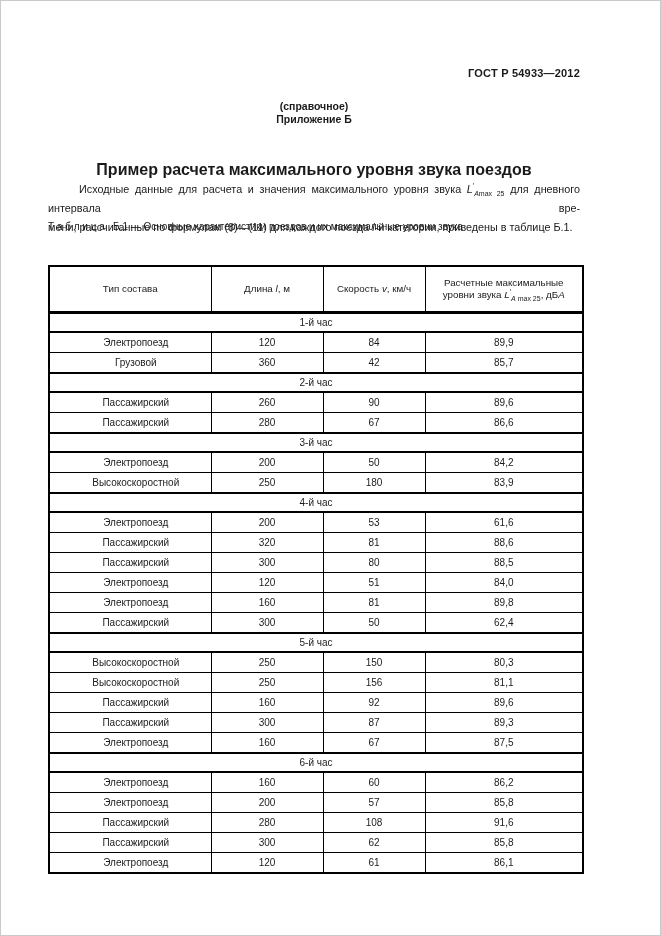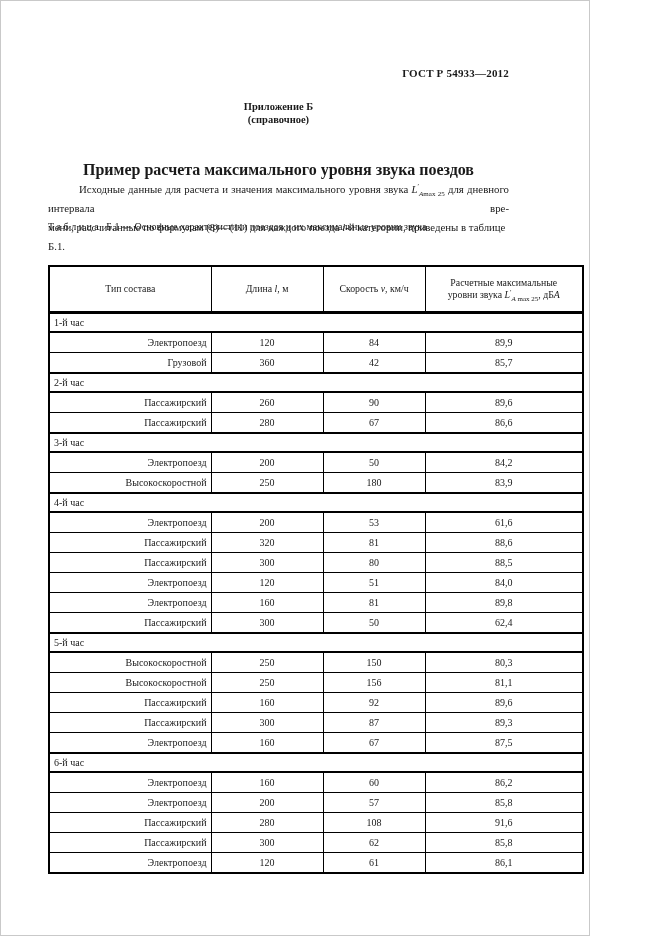--- a/index.html
+++ b/index.html
@@ -1,23 +1,23 @@
 <!DOCTYPE html>
 <html lang="ru"><head>
 <meta charset="utf-8">
 <style>
   html, body { margin: 0; padding: 0; background: #ffffff; }
   .page {
     position: relative;
-    width: 590px;
+    width: 661px;
     height: 936px;
     box-sizing: border-box;
     background: #ffffff;
     border: 1px solid #c9c9c9;
-    font-family: Liberation Serif, serif;
+    font-family: Liberation Sans, sans-serif;
     color: #1a1a1a;
     overflow: hidden;
   }
   .doc-ref {
     position: absolute; top: 66px; left: 47px; right: 80px;
     text-align: right; font-weight: bold; font-size: 11px;
     letter-spacing: 0.2px;
   }
   .appendix {
     position: absolute; top: 99px; left: 47px; right: 80px;
@@ -49,43 +49,43 @@
   table.tbl col.c3 { width: 102px; }
   table.tbl col.c4 { width: 158px; }
   table.tbl th {
     height: 40px; font-weight: normal; font-size: 9.8px; line-height: 12.5px;
     text-align: center; vertical-align: middle;
     border: 1px solid #000; border-bottom: 3px solid #000;
     padding: 2px 4px;
   }
   table.tbl td { border: 1px solid #000; vertical-align: middle; }
   tr.data-row td { height: 19px; text-align: center; padding: 0 4px; }
-  tr.data-row td.cell-left { text-align: right; padding-left: 15px; }
+  tr.data-row td.cell-left { text-align: center; padding-left: 15px; }
   tr.group-row td {
-    height: 15px; padding: 1px 4px;
+    height: 15px; text-align: center; padding: 1px 4px;
     border-top: 2px solid #000; border-bottom: 2px solid #000;
   }
   sup { font-size: 7px; line-height: 0; }
   sub { font-size: 7px; line-height: 0; }
   .page-num {
     position: absolute; top: 848px; left: 47px; right: 80px;
     text-align: right; font-size: 11px;
   }
   i { font-style: italic; }
 </style>
 </head>
 <body>
 
 <div class="page">
 
   <div class="doc-ref">ГОСТ Р 54933—2012</div>
 
   <div class="appendix">
+    <div>(справочное)</div>
     <div>Приложение Б</div>
-    <div>(справочное)</div>
   </div>
 
   <h1 class="title">Пример расчета максимального уровня звука поездов</h1>
 
   <div class="para">
     <div class="para-line1"><span>Исходные данные для расчета и значения максимального уровня звука </span><span><i>L</i><sup>′</sup><sub><i>A</i><span>max 25</span></sub></span><span> для дневного интервала вре-</span></div>
     <div class="para-line2"><span>мени, рассчитанные по формулам (8)—(11) для каждого поезда </span><i>i</i><span>-й категории, приведены в таблице Б.1.</span></div>
   </div>
 
   <div class="caption">

